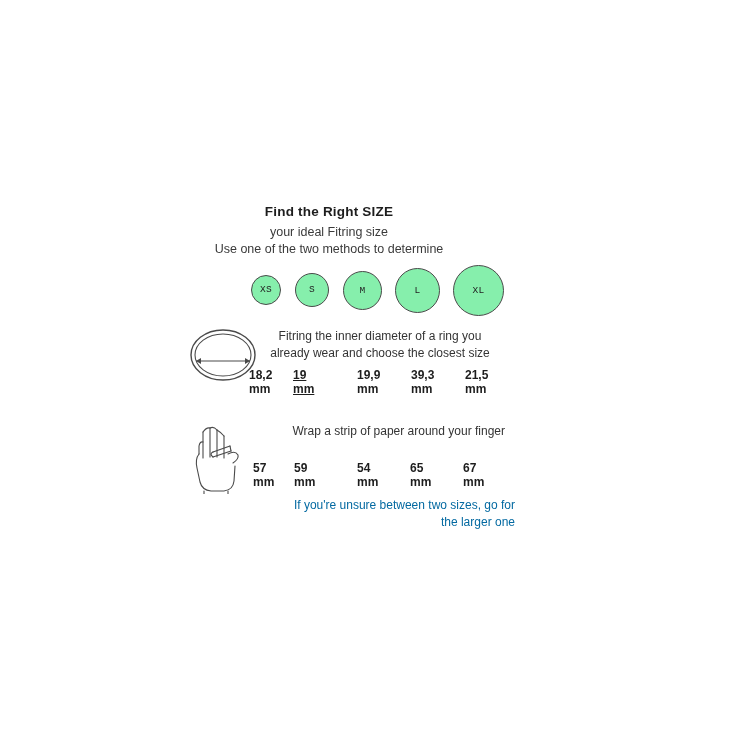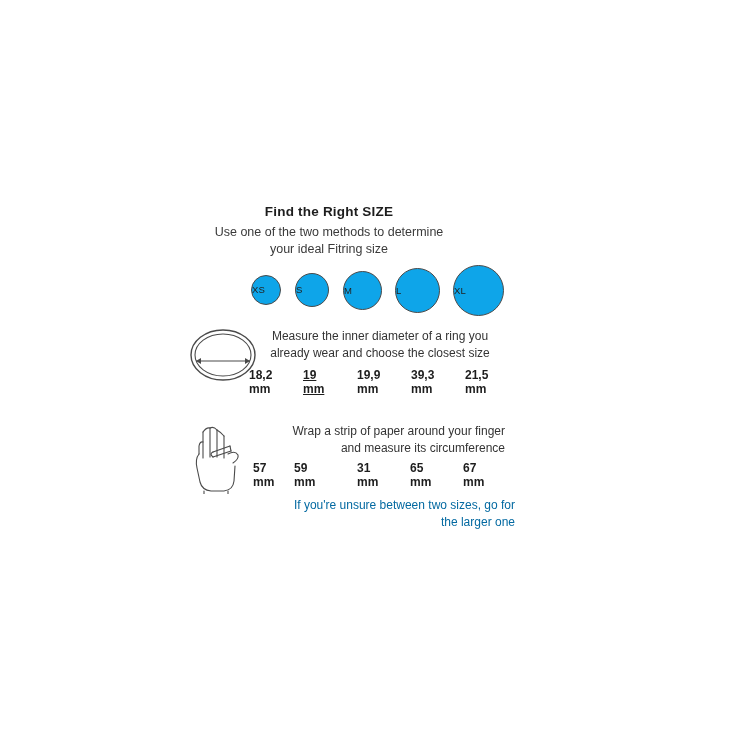--- a/index.html
+++ b/index.html
@@ -53,22 +53,24 @@
     width: 270px;
     height: 56px;
   }
   .size-circle {
     position: absolute;
     border: 1.6px solid #4a4a4a;
     border-radius: 50%;
     box-sizing: border-box;
     display: flex;
     align-items: center;
+    justify-content: center;
     color: #222;
-    background: #0ea5e9;
+    background: #86efac;
+    font-family: Liberation Mono, monospace;
   }
   .size-circle span {
     font-size: 9.5px;
     line-height: 1;
     letter-spacing: 0.2px;
   }
 
   
   .method1-text {
     position: absolute;
@@ -141,22 +143,22 @@
   }
 </style>
 </head>
 <body>
 
 <div id="sizeguide">
 
   <div class="header">
     <div class="title">Find the Right SIZE</div>
     <div class="subtitle">
+      <div>your ideal Fitring size</div>
       <div>Use one of the two methods to determine</div>
-      <div>your ideal Fitring size</div>
     </div>
   </div>
 
   <div class="sizes-row">
     <div class="size-circle" style="left:8px; top:13px; width:30px; height:30px;">
       <span>XS</span>
     </div>
     <div class="size-circle" style="left:52px; top:11px; width:34px; height:34px;">
       <span>S</span>
     </div>
@@ -175,30 +177,30 @@
     <svg width="76" height="60" viewBox="0 0 76 60" xmlns="http://www.w3.org/2000/svg">
       <ellipse cx="38" cy="30" rx="32" ry="25" fill="none" stroke="#4a4a4a" stroke-width="1.4"></ellipse>
       <ellipse cx="38" cy="30" rx="28" ry="21" fill="none" stroke="#4a4a4a" stroke-width="1.1"></ellipse>
       <line x1="11" y1="36" x2="65" y2="36" stroke="#4a4a4a" stroke-width="1.1"></line>
       <path d="M11 36 L16 33 L16 39 Z" fill="#4a4a4a"></path>
       <path d="M65 36 L60 33 L60 39 Z" fill="#4a4a4a"></path>
     </svg>
   </div>
 
   <div class="method1-text">
-    <div>Measure the inner diameter of a ring you</div>
+    <div>Fitring the inner diameter of a ring you</div>
     <div>already wear and choose the closest size</div>
   </div>
 
   <div class="mm-row" id="diameter-row">
     <div class="mm-cell" style="left:249px;">
       <span>18,2</span>
       <span class="unit">mm</span>
     </div>
-    <div class="mm-cell" style="left:303px;text-decoration:underline;">
+    <div class="mm-cell" style="left:293px;text-decoration:underline;">
       <span>19</span>
       <span class="unit">mm</span>
     </div>
     <div class="mm-cell" style="left:357px;">
       <span>19,9</span>
       <span class="unit">mm</span>
     </div>
     <div class="mm-cell" style="left:411px;">
       <span>39,3</span>
       <span class="unit">mm</span>
@@ -232,34 +234,33 @@
         <path d="M35 28 L52 22" stroke-width="1.2"></path>
         <path d="M35 33 L53 27" stroke-width="1.2"></path>
         <path d="M52 22 L53 27" stroke-width="1.2"></path>
         <path d="M35 28 Q31 30 35 33" stroke-width="1.2"></path>
       </g>
     </svg>
   </div>
 
   <div class="method2-text">
     <div>Wrap a strip of paper around your finger</div>
-    <div>and measure its circumference</div>
   </div>
 
   <div class="mm-row" id="circumference-row">
     <div class="mm-cell" style="left:253px;">
       <span>57</span>
       <span class="unit">mm</span>
     </div>
     <div class="mm-cell" style="left:294px;">
       <span>59</span>
       <span class="unit">mm</span>
     </div>
     <div class="mm-cell" style="left:357px;">
-      <span>31</span>
+      <span>54</span>
       <span class="unit">mm</span>
     </div>
     <div class="mm-cell" style="left:410px;">
       <span>65</span>
       <span class="unit">mm</span>
     </div>
     <div class="mm-cell" style="left:463px;">
       <span>67</span>
       <span class="unit">mm</span>
     </div>

